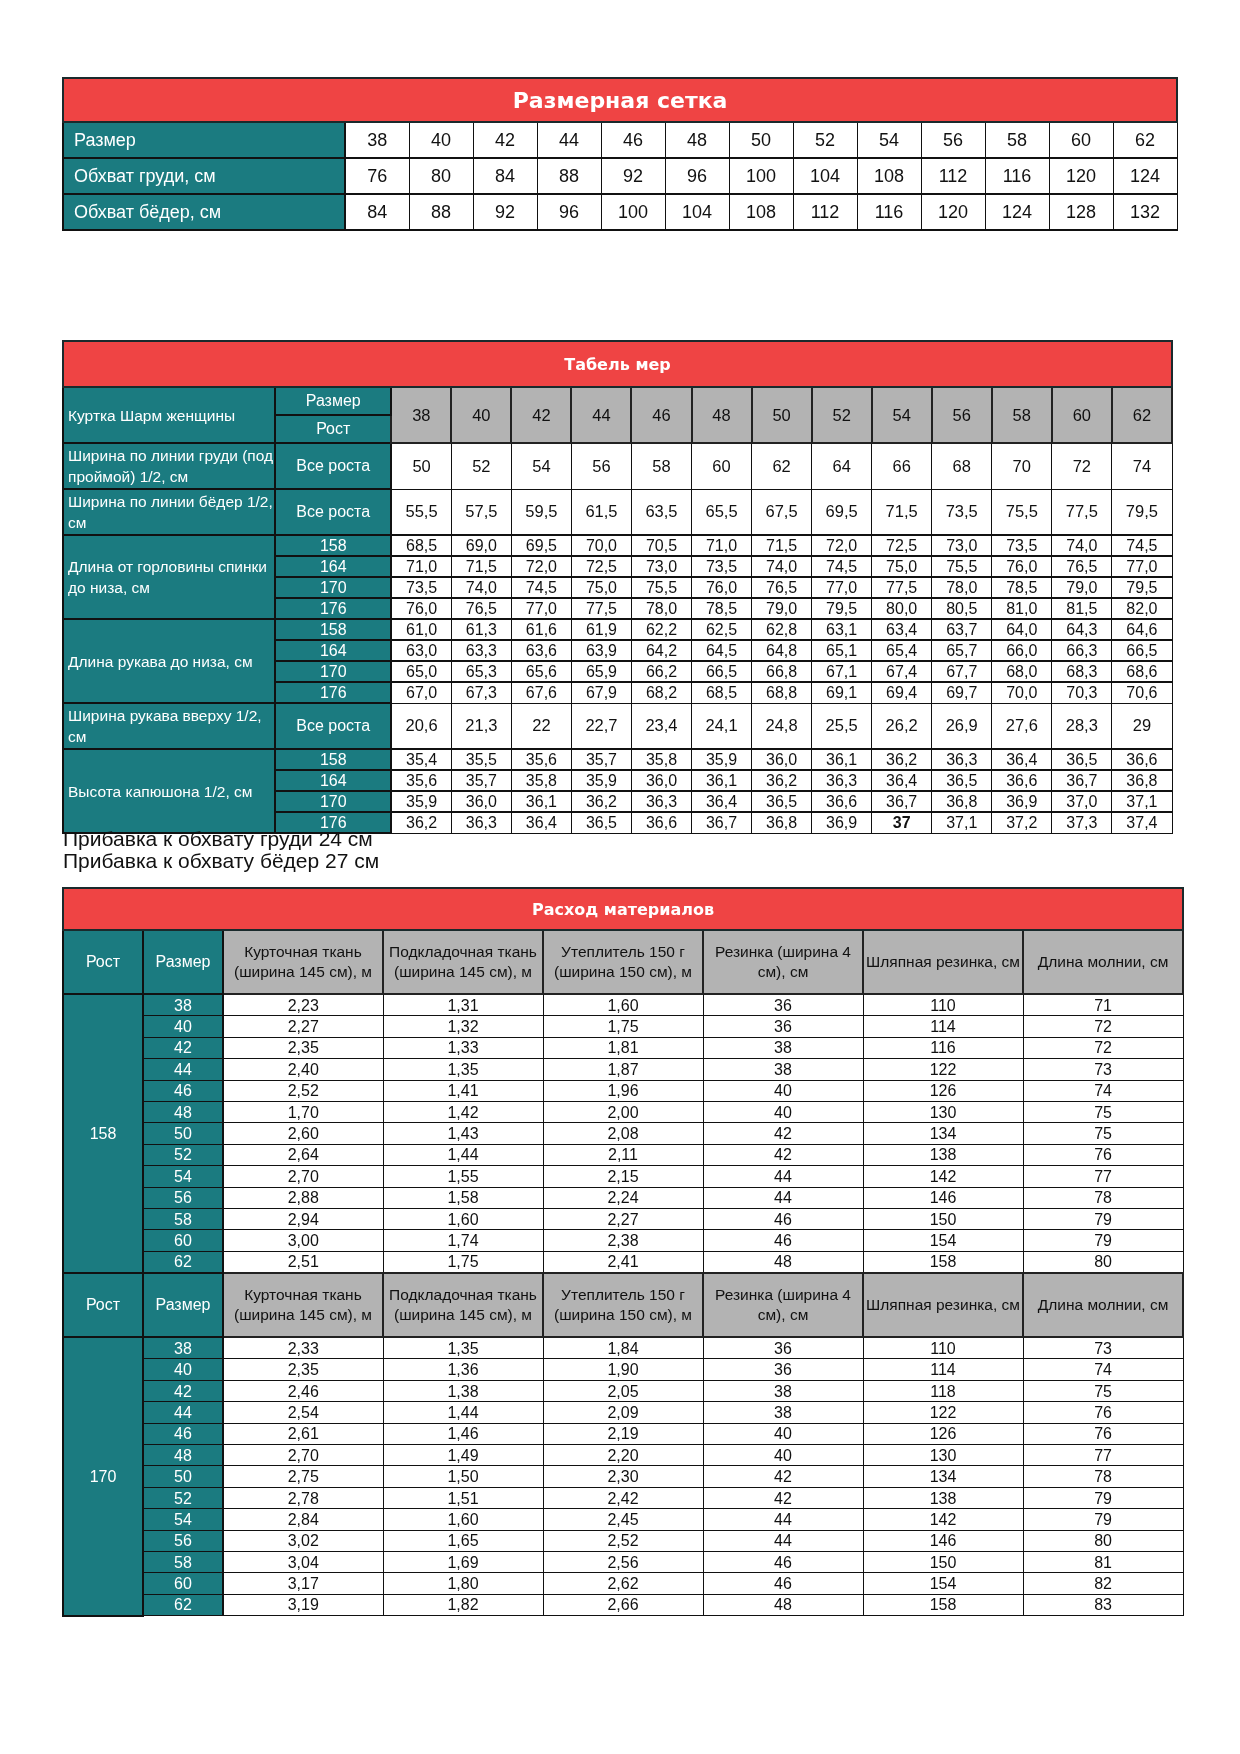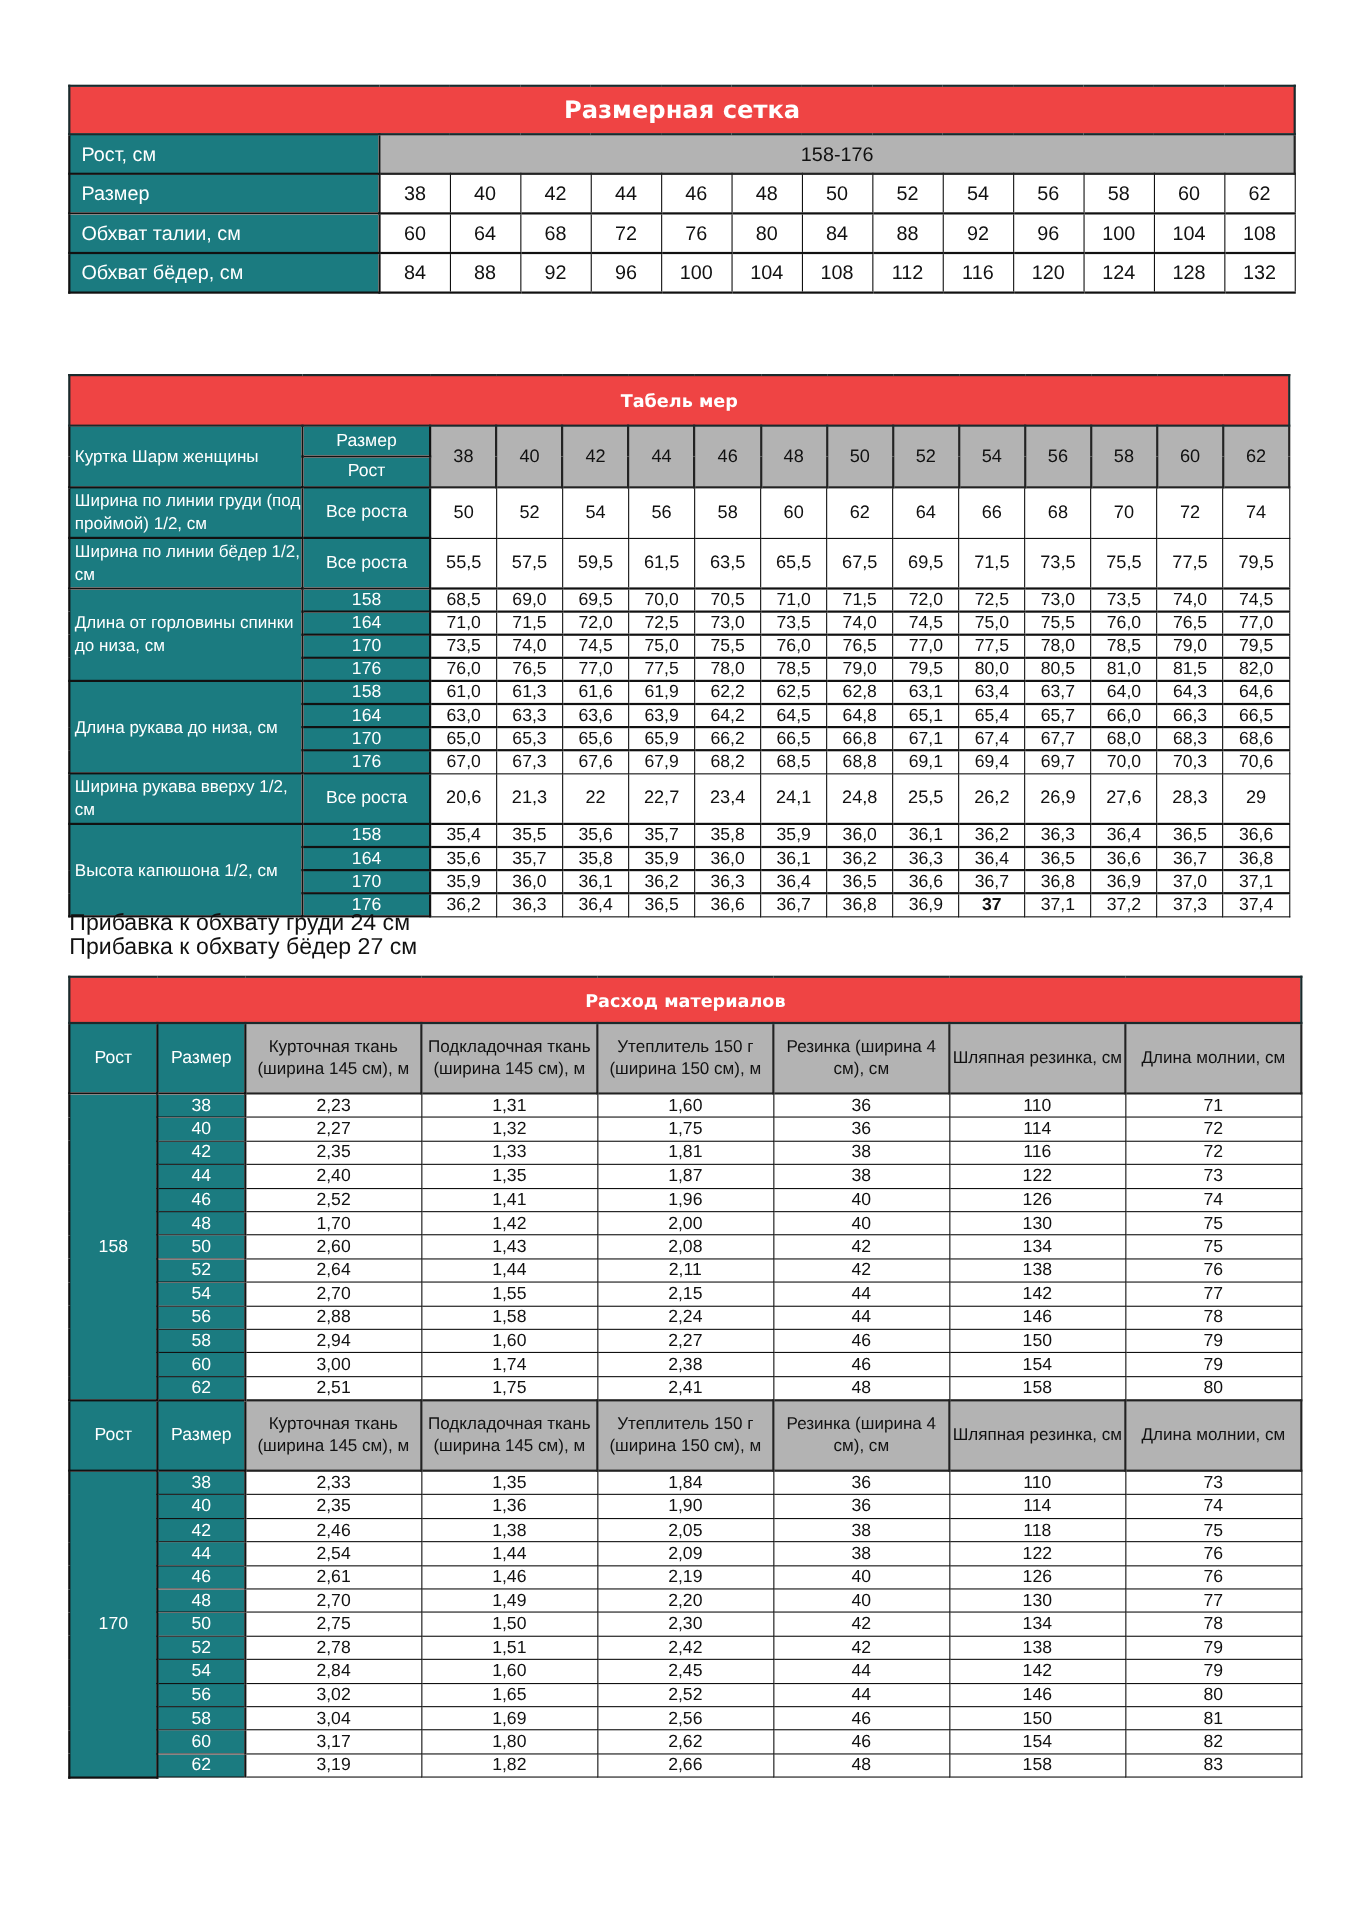--- a/index.html
+++ b/index.html
@@ -46,57 +46,53 @@
 
 <table id="t1">
   <colgroup>
       <col style="width:282px">
       <col span="13" style="width:64px">
     </colgroup>
   <tbody>
       <tr>
         <td colspan="14" class="title-bar">Размерная сетка</td>
       </tr>
-  <tr class="r">
-    <td class="lab">Рост, см</td>
-    <td colspan="13" class="grey">158-176</td>
-  </tr>
   </tbody>
     <tbody id="t1-body">
       <tr class="r">
         <td class="lab">Размер</td>
         <td class="cell">38</td>
         <td class="cell">40</td>
         <td class="cell">42</td>
         <td class="cell">44</td>
         <td class="cell">46</td>
         <td class="cell">48</td>
         <td class="cell">50</td>
         <td class="cell">52</td>
         <td class="cell">54</td>
         <td class="cell">56</td>
         <td class="cell">58</td>
         <td class="cell">60</td>
         <td class="cell">62</td>
       </tr>
       <tr class="r">
-        <td class="lab">Обхват талии, см</td>
-        <td class="cell">60</td>
-        <td class="cell">64</td>
-        <td class="cell">68</td>
-        <td class="cell">72</td>
+        <td class="lab">Обхват груди, см</td>
         <td class="cell">76</td>
         <td class="cell">80</td>
         <td class="cell">84</td>
         <td class="cell">88</td>
         <td class="cell">92</td>
         <td class="cell">96</td>
         <td class="cell">100</td>
         <td class="cell">104</td>
         <td class="cell">108</td>
+        <td class="cell">112</td>
+        <td class="cell">116</td>
+        <td class="cell">120</td>
+        <td class="cell">124</td>
       </tr>
       <tr class="r">
         <td class="lab">Обхват бёдер, см</td>
         <td class="cell">84</td>
         <td class="cell">88</td>
         <td class="cell">92</td>
         <td class="cell">96</td>
         <td class="cell">100</td>
         <td class="cell">104</td>
         <td class="cell">108</td>

